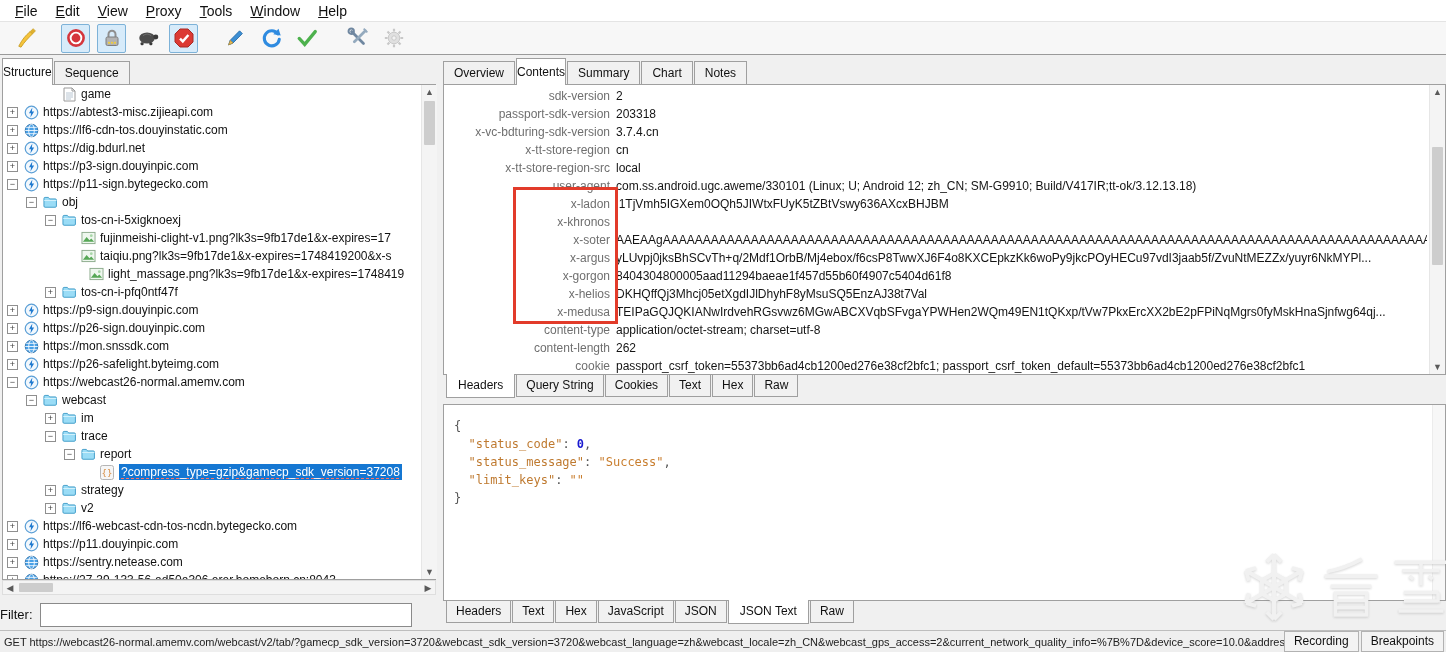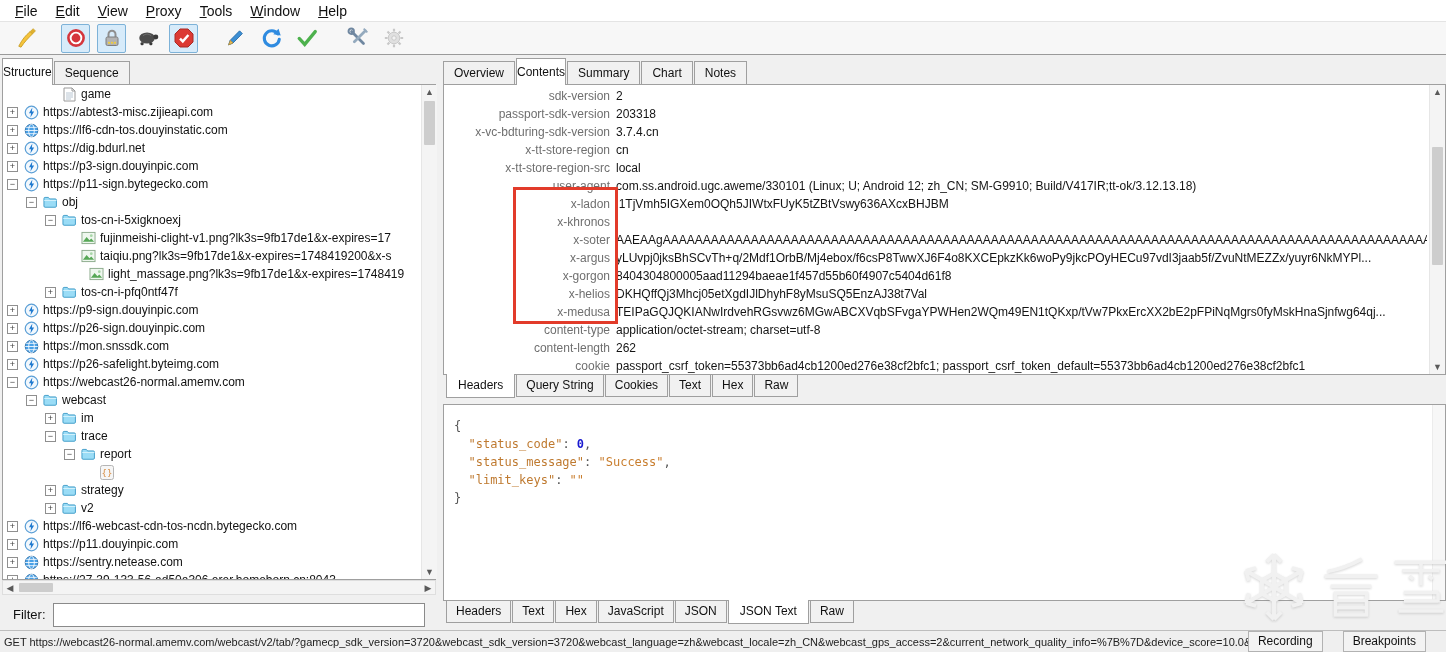--- a/index.html
+++ b/index.html
@@ -50,29 +50,29 @@
   .hval{margin-left:6px;flex:1;overflow:hidden;color:#141414}
   #red-annotation{position:absolute;left:513px;top:187px;width:99px;height:131px;
         border:3px solid #e23b2a;z-index:9;pointer-events:none}
   
   #lower-box{position:absolute;left:443px;top:404px;width:1003px;height:197px;background:#fff;
         border:1px solid #9f9f9f;box-sizing:border-box;overflow:hidden;padding:12px 14px 0 10px}
   .json-line{font-family:"DejaVu Sans Mono",monospace;font-size:12px;line-height:18px;white-space:pre}
   .tok-p{color:#555}.tok-k{color:#bf7a30}.tok-s{color:#c97e2e}.tok-n{color:#1a1ad0;font-weight:bold}
   #lower-gutter{position:absolute;left:1432px;top:405px;width:12px;height:195px;background:#f7f7f7;border-left:1px solid #ececec}
   
-  #filter-row{position:absolute;left:0;top:599px;width:440px;height:31px;display:flex;align-items:center;padding-left:13px;box-sizing:border-box}
+  #filter-row{position:absolute;left:0;top:599px;width:440px;height:31px;display:flex;align-items:center;padding-left:0;box-sizing:border-box}
   #filter-row label{margin-right:7px;font-size:13px}
   #filter-input{width:362px;height:20px;border:1px solid #8a8a8a;background:#fff;font:12px "Liberation Sans",sans-serif;padding:1px 4px}
   
   #status{position:absolute;left:0;top:630px;width:1446px;height:22px;background:#efefef;
           border-top:1px solid #bdbdbd;display:flex;align-items:center;box-sizing:border-box}
   #status-text{flex:1;font-size:11px;padding-left:4px;white-space:nowrap;overflow:hidden;color:#222}
   .status-btn{flex:none;font-size:12px;padding:2px 9px;border:1px solid #b2b2b2;background:#f3f3f3;
-          margin-right:20px;line-height:15px}
+          margin-right:2px;line-height:15px}
   
   #splitter{position:absolute;left:437px;top:55px;width:6px;height:575px;background:#f0f0f0}
   #watermark{position:absolute;left:1238px;top:551px;z-index:12;display:flex;align-items:center;gap:10px;
           pointer-events:none;filter:drop-shadow(0 1px 1px rgba(140,140,140,.35))}
 </style>
 </head>
 <body>
 
 <div class="menubar" id="menubar">
     <div class="menu-item"><u>F</u>ile</div>
@@ -400,20 +400,21 @@
       <span class="tlabel">report</span>
     </div>
     <div class="trow" style="padding-left:80px">
       <span class="texp-sp"></span>
       <span class="ticon">
         <svg width="14" height="15" viewBox="0 0 14 15">
           <rect x=".5" y=".5" width="13" height="14" rx="2" fill="#f6f6f6" stroke="#b5b5b5"></rect>
           <text x="7" y="11" font-size="9" text-anchor="middle" fill="#d78b3f" font-family="monospace">{}</text>
         </svg>
       </span>
+      <span class="tlabel selected">?compress_type=gzip&amp;gamecp_sdk_version=37208</span>
     </div>
     <div class="trow" style="padding-left:42px">
       <span class="texp">+</span>
       <span class="ticon">
         <svg width="15" height="14" viewBox="0 0 16 14">
           <path d="M1 3.4Q1 2.1 2.2 2.1h3.5L7 3.7h6.1q1.2 0 1.2 1.2v6.4q0 1.3-1.2 1.3H2.2Q1 12.6 1 11.3z" fill="#9adcf6" stroke="#3e9bc8"></path>
           <path d="M1.3 5.4h13" stroke="#d5f2fc" stroke-width="1"></path>
         </svg>
       </span>
       <span class="tlabel">strategy</span>

